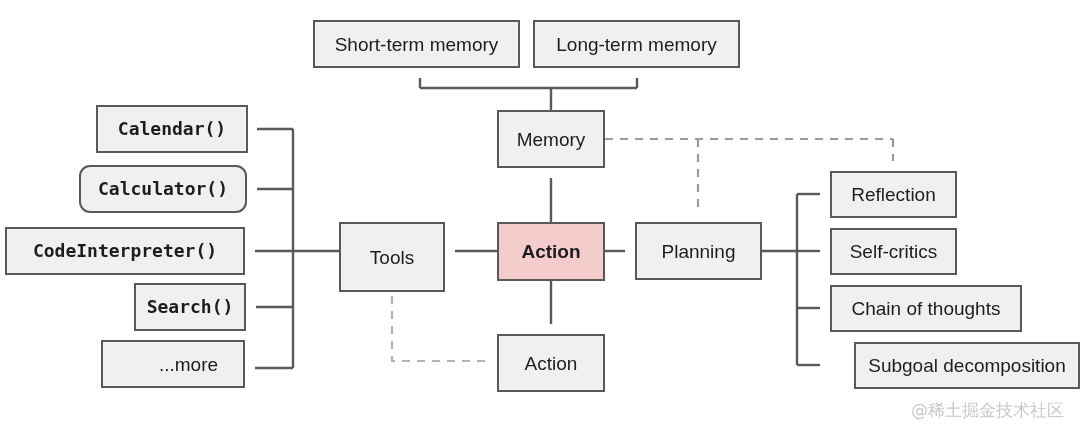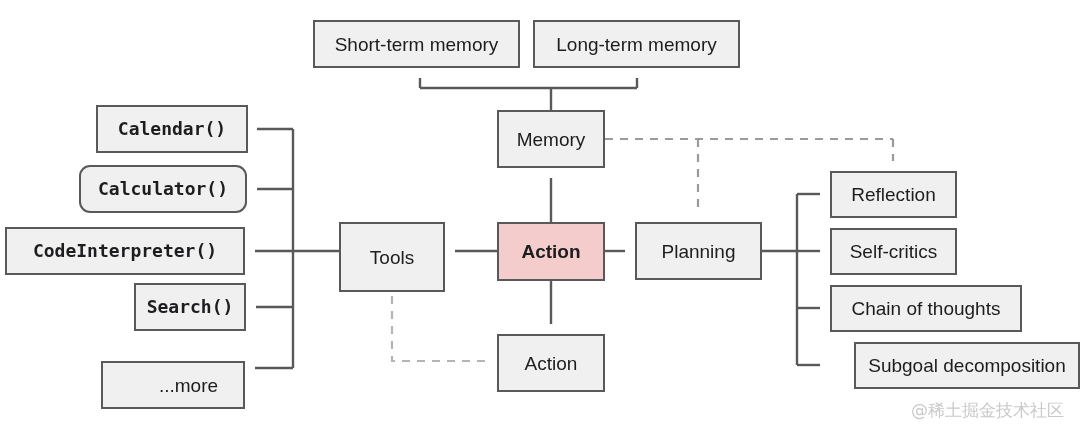--- a/index.html
+++ b/index.html
@@ -35,21 +35,21 @@
   .b-long     { left:533px; top:20px;  width:207px; height:48px; }
   .b-memory   { left:497px; top:110px; width:108px; height:58px; }
   .b-agent    { left:497px; top:222px; width:108px; height:59px; }
   .b-tools    { left:339px; top:222px; width:106px; height:70px; }
   .b-planning { left:635px; top:222px; width:127px; height:58px;text-align:center; }
   .b-action   { left:497px; top:334px; width:108px; height:58px; }
   .b-calendar { left:96px;  top:105px; width:152px; height:48px; }
   .b-calc     { left:79px;  top:165px; width:168px; height:48px;border-radius:11px; }
   .b-codeint  { left:5px;   top:227px; width:240px; height:48px; }
   .b-search   { left:134px; top:283px; width:112px; height:48px; }
-  .b-more     { left:101px; top:361px; width:144px; height:48px;padding-left:31px; }
+  .b-more     { left:101px; top:340px; width:144px; height:48px;padding-left:31px; }
   .b-reflect  { left:830px; top:171px; width:127px; height:47px; }
   .b-selfcrit { left:830px; top:228px; width:127px; height:47px; }
   .b-chain    { left:830px; top:285px; width:192px; height:47px; }
   .b-subgoal  { left:830px; top:342px; width:226px; height:47px;margin-left:24px; }
 
   .watermark {
     position:absolute; right:16px; bottom:6px;
     color:var(--watermark,#c9c9c9); font-size:17px;
     font-family:"DejaVu Sans", sans-serif;
   }

